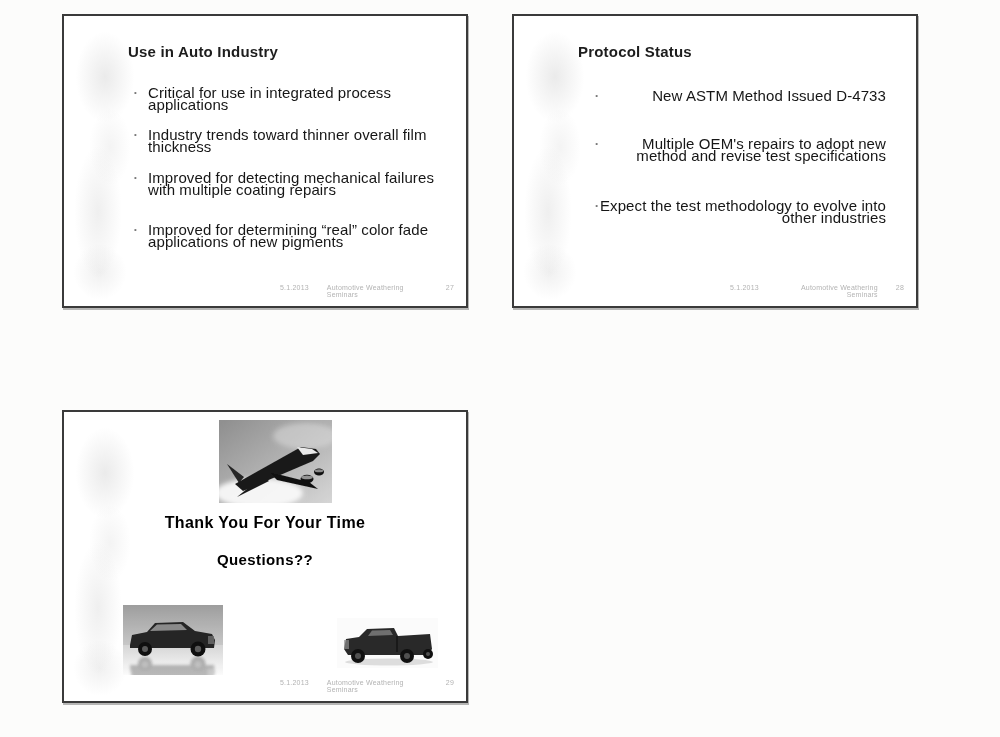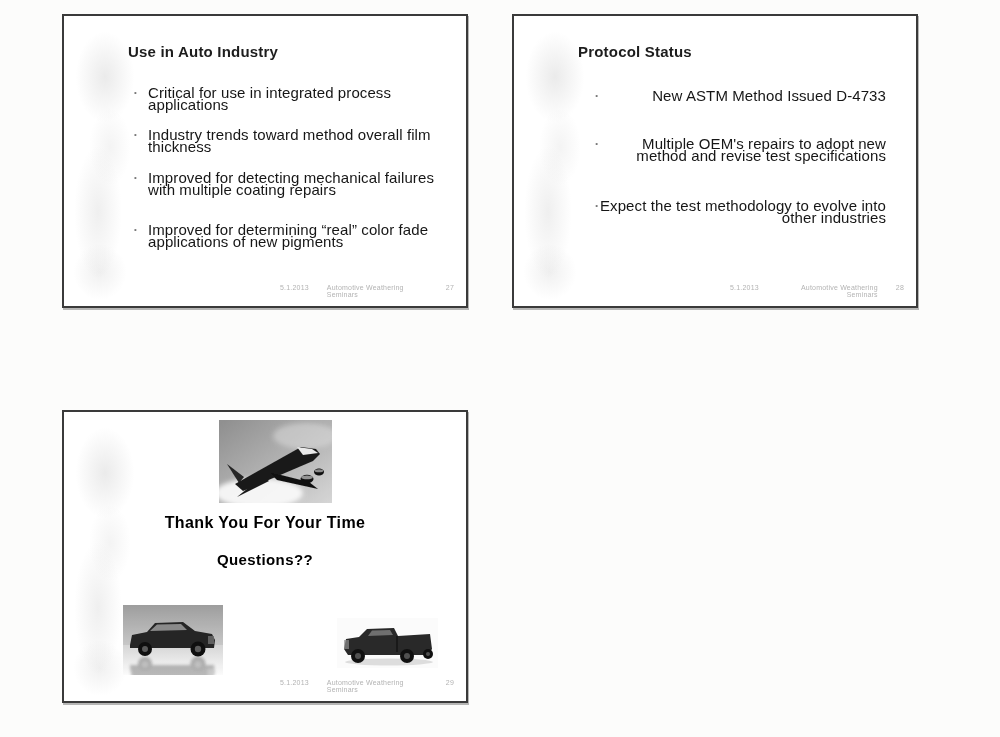--- a/index.html
+++ b/index.html
@@ -63,21 +63,21 @@
 
 <div class="slide" id="slide-1">
   <div class="slide-title">Use in Auto Industry</div>
 
   <div class="bullet" style="top:71px">
     <span class="marker">•</span>
     <span class="btext">Critical for use in integrated process applications</span>
   </div>
   <div class="bullet" style="top:113px">
     <span class="marker">•</span>
-    <span class="btext">Industry trends toward method overall film thickness</span>
+    <span class="btext">Industry trends toward thinner overall film thickness</span>
   </div>
   <div class="bullet" style="top:156px">
     <span class="marker">•</span>
     <span class="btext">Improved for detecting mechanical failures with multiple coating repairs</span>
   </div>
   <div class="bullet" style="top:208px">
     <span class="marker">•</span>
     <span class="btext">Improved for determining “real” color fade applications of new pigments</span>
   </div>
 

